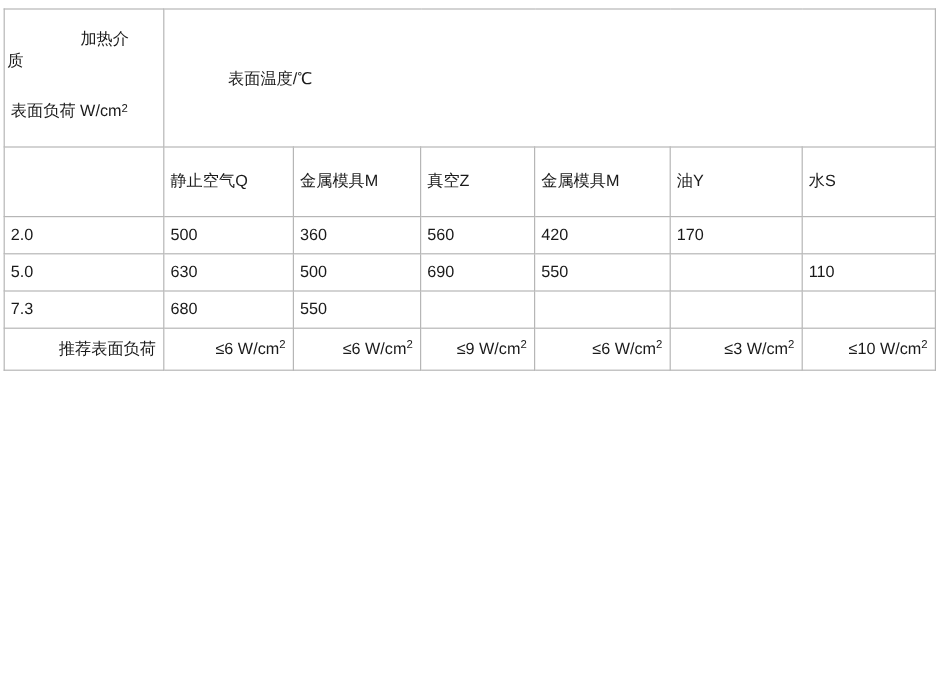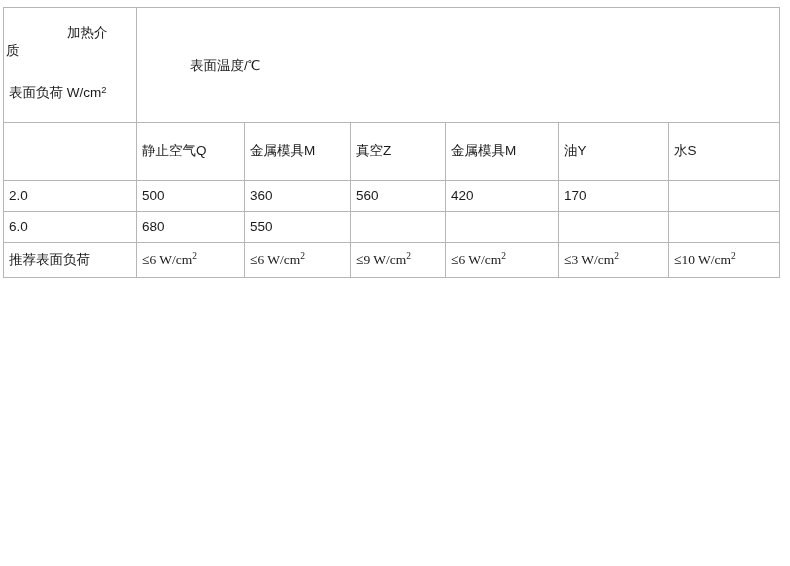--- a/index.html
+++ b/index.html
@@ -80,22 +80,22 @@
     padding-top: 8px !important;
   }
   .temp-head span { display: inline-block; margin-left: 48px; }
 
   .subhead {
     height: 44px;
     vertical-align: bottom;
     padding-bottom: 7px !important;
   }
   .datarow td { height: 18px; }
-  .lastrow td { height: 22px; }
-  .nowrap { white-space: nowrap; font-family: Liberation Serif, serif; }
+  .lastrow td { height: 22px; text-align: right; }
+  .nowrap { white-space: nowrap; }
 </style>
 </head>
 <body>
 
 <div class="sheet">
   <table class="grid">
     <colgroup>
       <col class="c0">
         <col class="c1">
         <col class="c2">
@@ -132,21 +132,30 @@
       <tr class="datarow">
         <td>2.0</td>
         <td>500</td>
         <td>360</td>
         <td>560</td>
         <td>420</td>
         <td>170</td>
         <td></td>
       </tr>
       <tr class="datarow">
-        <td>6.0</td>
+        <td>5.0</td>
+        <td>630</td>
+        <td>500</td>
+        <td>690</td>
+        <td>550</td>
+        <td></td>
+        <td>110</td>
+      </tr>
+      <tr class="datarow">
+        <td>7.3</td>
         <td>680</td>
         <td>550</td>
         <td></td>
         <td></td>
         <td></td>
         <td></td>
       </tr>
 
       <tr class="lastrow">
         <td>推荐表面负荷</td>

